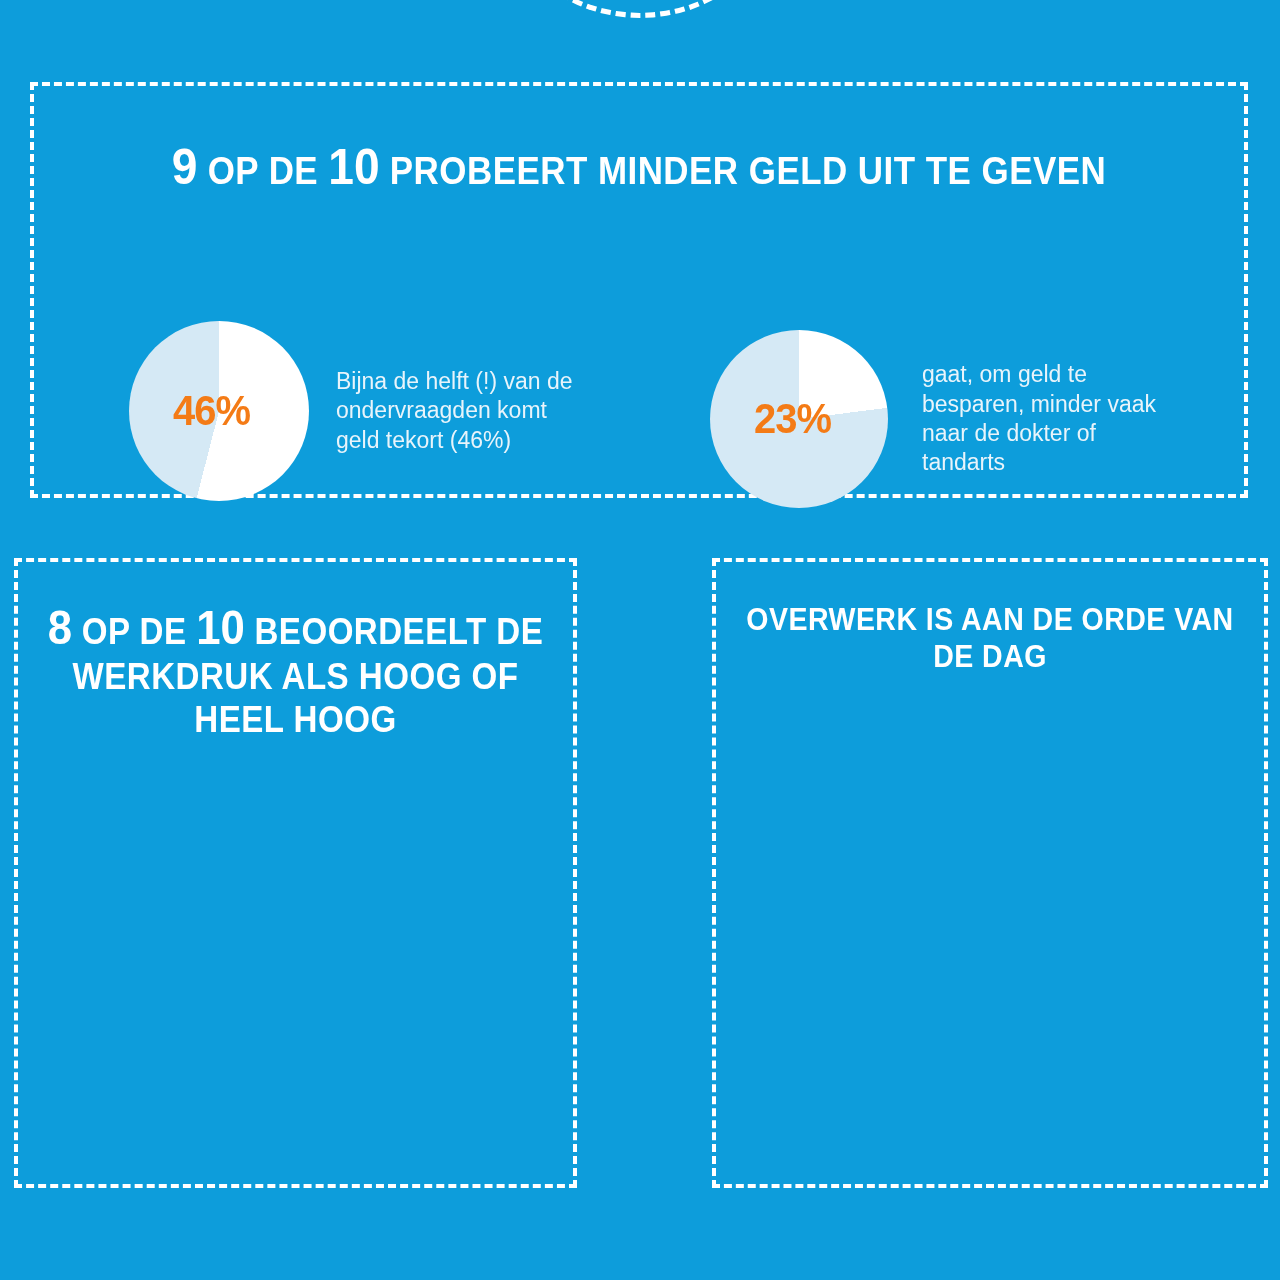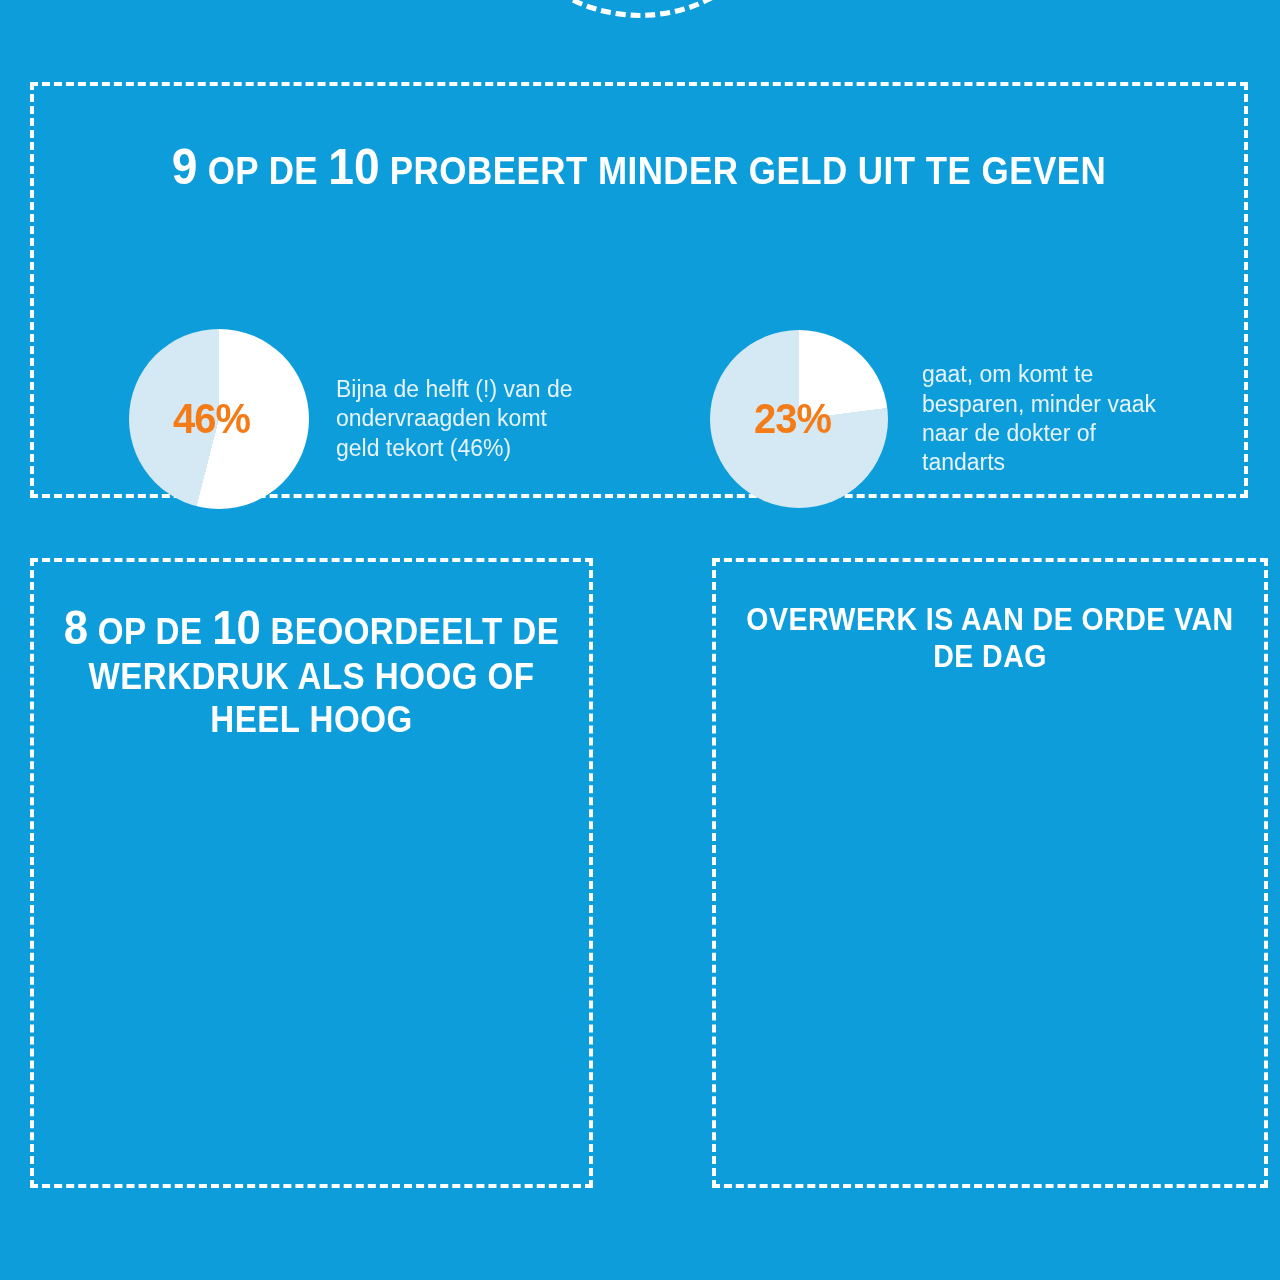--- a/index.html
+++ b/index.html
@@ -28,21 +28,21 @@
     pointer-events: none;
   }
 
   
   .panel {
     position: absolute;
     border: 4px dashed #ffffff;
   }
 
   #panel-spending { left: 30px;  top: 82px;   width: 1218px; height: 416px; }
-  #panel-workload { left: 30px;  top: 558px;  width: 563px;  height: 630px; }
+  #panel-workload { left: 14px;  top: 558px;  width: 563px;  height: 630px; }
   #panel-overtime { left: 712px; top: 558px;  width: 556px;  height: 630px; }
 
   
   .panel-heading {
     color: #ffffff;
     font-weight: bold;
     text-align: center;
     letter-spacing: 0.5px;
     line-height: 1.18;
     font-stretch: condensed;
@@ -94,21 +94,21 @@
   }
 
   .stat-text {
     color: #e8f4fb;
     font-size: 23px;
     line-height: 1.28;
     white-space: pre-line;
   }
 
   
-  #row-shortfall { left: 95px;  top: 243px; justify-content: space-between; }
+  #row-shortfall { left: 95px;  top: 235px; justify-content: space-between; }
   #row-shortfall .stat-pie { width: 180px; height: 180px; }
   #row-shortfall .stat-pct { font-size: 42px; margin-left: -14px; }
   #row-shortfall .stat-text { margin-left: 27px; }
 
   #row-doctor { left: 676px; top: 244px; }
   #row-doctor .stat-pie { width: 178px; height: 178px; align-items: center; }
   #row-doctor .stat-pct { font-size: 42px; margin-left: -12px; }
   #row-doctor .stat-text { margin-left: 34px; }
 </style>
 </head>
@@ -127,21 +127,21 @@
     </div>
     <p class="stat-text">Bijna de helft (!) van de
 ondervraagden komt
 geld tekort (46%)</p>
   </div>
 
   <div class="stat-row" id="row-doctor">
     <div class="stat-pie" style="background: conic-gradient(from 0deg, #ffffff 0deg 82.8deg, #d5e9f5 82.8deg 360deg);">
       <span class="stat-pct">23%</span>
     </div>
-    <p class="stat-text">gaat, om komt te
+    <p class="stat-text">gaat, om geld te
 besparen, minder vaak
 naar de dokter of
 tandarts</p>
   </div>
 </section>
 
 <section class="panel" id="panel-workload">
   <h2 class="panel-heading" style="text-transform: uppercase;">
     <span class="heading-big">8</span><span> op de </span><span class="heading-big">10</span><span> beoordeelt de werkdruk als hoog of heel hoog</span>
   </h2>

